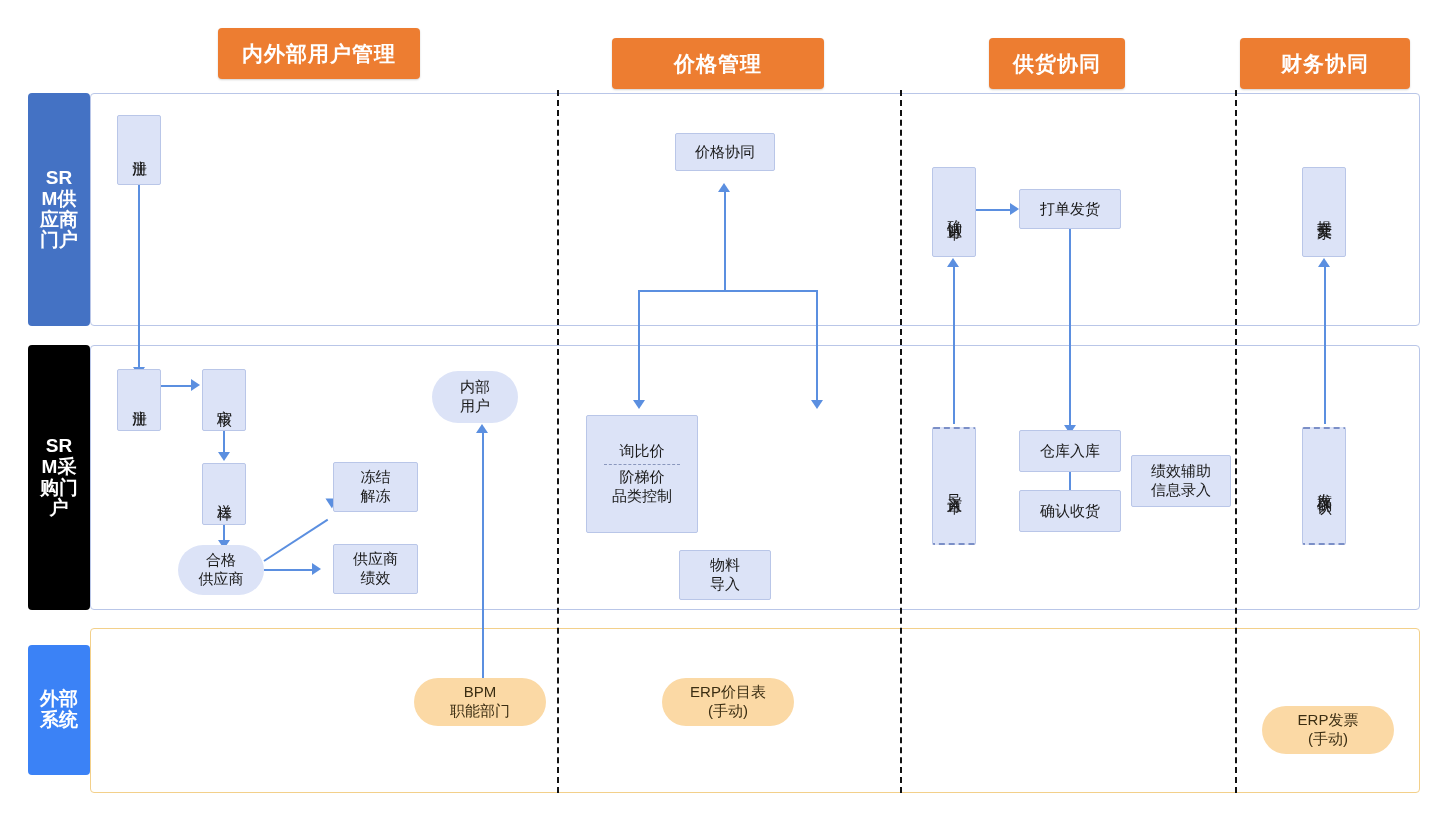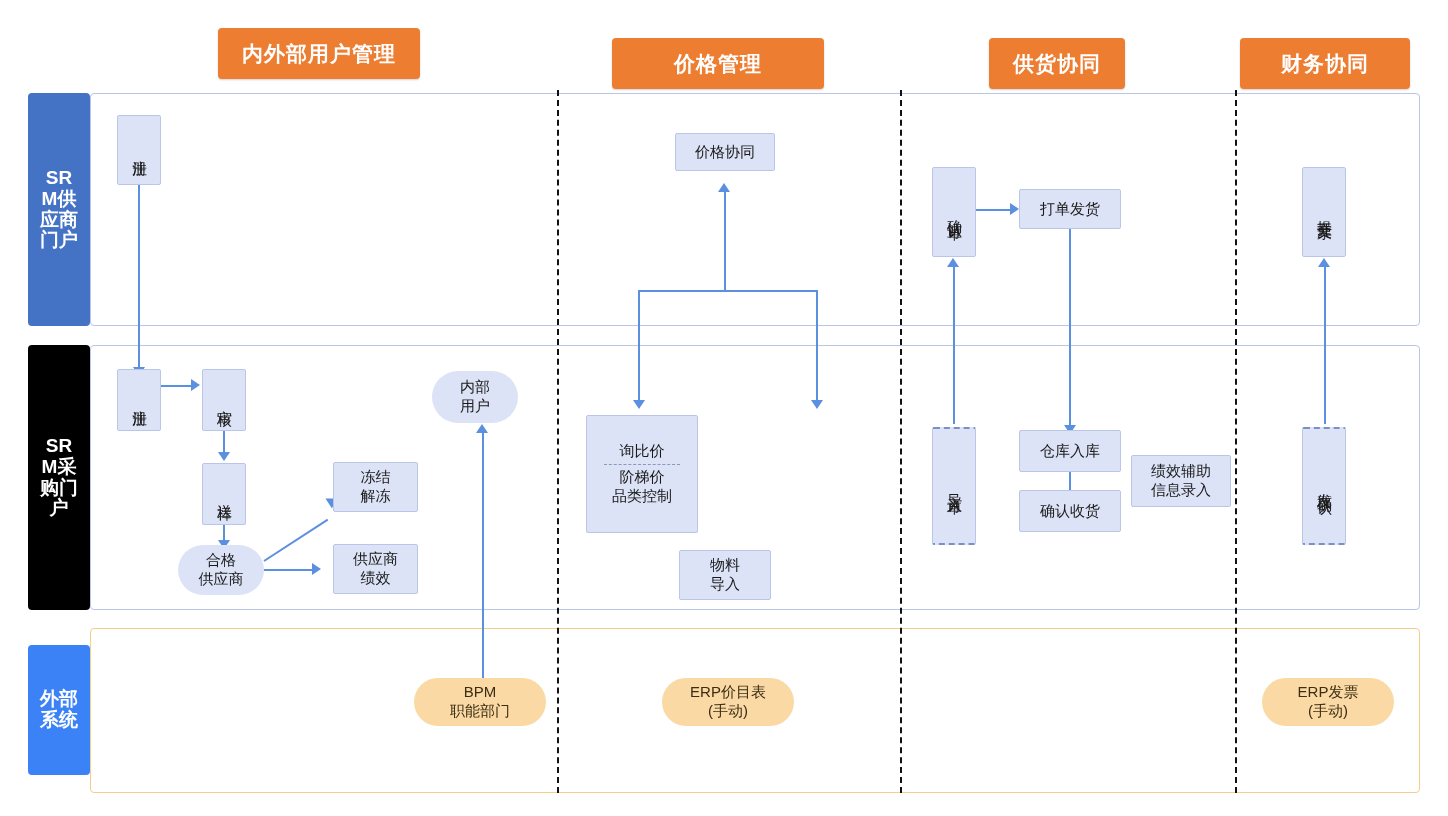--- a/index.html
+++ b/index.html
@@ -302,18 +302,18 @@
   <div class="node oval-orange" style="left:414px; top:678px; width:132px; height:48px;">
     <span class="line">BPM</span>
     <span class="line">职能部门</span>
   </div>
 
   <div class="node oval-orange" style="left:662px; top:678px; width:132px; height:48px;">
     <span class="line">ERP价目表</span>
     <span class="line">(手动)</span>
   </div>
 
-  <div class="node oval-orange" style="left:1262px; top:678px; width:132px; height:48px;">
+  <div class="node oval-orange" style="left:1262px; top:706px; width:132px; height:48px;">
     <span class="line">ERP发票</span>
     <span class="line">(手动)</span>
   </div>
 
 </div>
 
 </body></html>

